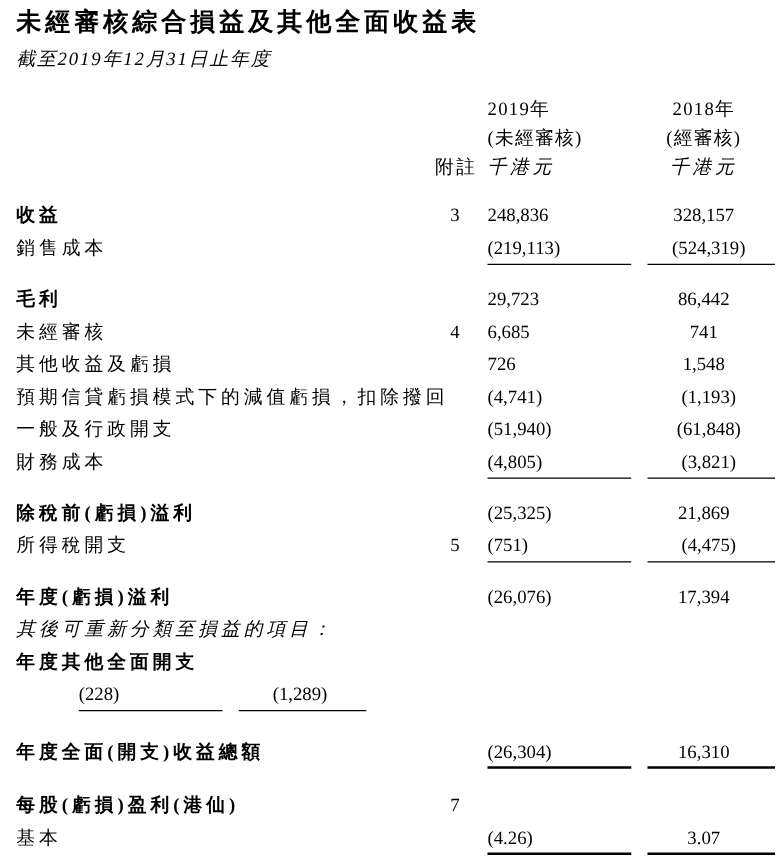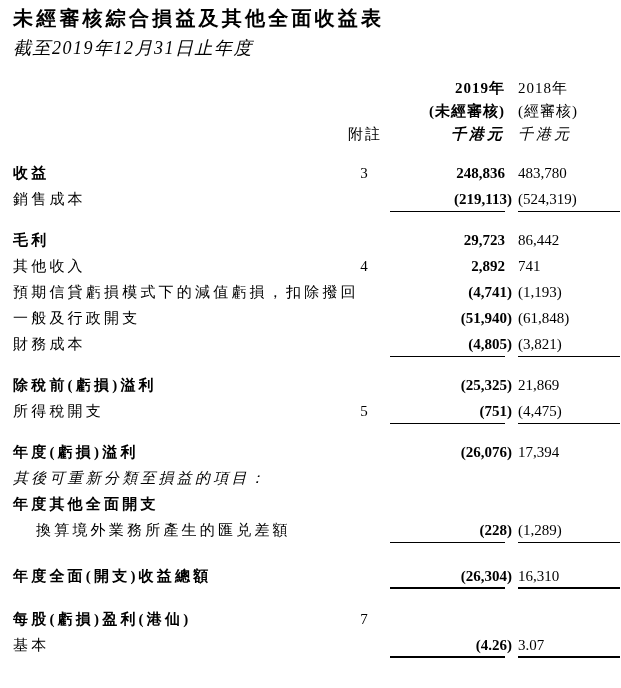--- a/index.html
+++ b/index.html
@@ -11,39 +11,39 @@
     color: #000;
   }
   .doc { padding: 8px 0 0 13px; }
 
   .title {
     font-size: 20px; font-weight: bold;
     letter-spacing: 3.2px; line-height: 20px;
     white-space: nowrap;
   }
   .subtitle {
-    font-size: 18px; font-style: italic;
+    font-size: 15px; font-style: italic;
     letter-spacing: 1.5px; line-height: 20px;
     margin-top: 10px; white-space: nowrap;
   }
 
   .hdr { margin-top: 19px; }
   .hrow { display: flex; }
   .hrow .c { height: 23px; line-height: 23px; }
 
   .row { display: flex; }
   .row .c { height: 26px; line-height: 26px; }
 
   .c { flex: none; font-size: 15px; box-sizing: border-box; }
   .label { width: 327px; white-space: nowrap; letter-spacing: 3.2px; overflow: visible; }
   .label.ind { padding-left: 23px; }
   .note { width: 50px; text-align: center; letter-spacing: 2px; }
-  .v2019 { width: 115px; text-align: right; font-weight: bold; letter-spacing: 0; white-space: nowrap; }
+  .v2019 { width: 115px; font-weight: normal; letter-spacing: 0; white-space: nowrap; }
   .gapcol { width: 13px; }
-  .v2018 { width: 102px; text-align: left; padding-right: 12px; letter-spacing: 0; white-space: nowrap; }
+  .v2018 { width: 102px; text-align: center; padding-right: 12px; letter-spacing: 0; white-space: nowrap; }
 
   .hy { letter-spacing: 1px; }
   .hunit { font-style: italic; letter-spacing: 3px; }
 
   .v2019 .paren { margin-right: -7px; }
   .v2018 .paren { margin-right: -8px; }
 
   .b { font-weight: bold; }
   .i { font-style: italic; }
 
@@ -84,43 +84,50 @@
       <div class="c v2018 hunit">千港元</div>
     </div>
   </div>
 
   <div id="rows">
       <div class="row">
         <div class="c label b">收益</div>
         <div class="c note">3</div>
         <div class="c v2019"><span>248,836</span></div>
         <div class="c gapcol"></div>
-        <div class="c v2018"><span>483,780</span></div>
+        <div class="c v2018"><span>328,157</span></div>
       </div>
       <div class="row">
         <div class="c label">銷售成本</div>
         <div class="c note"></div>
         <div class="c v2019 r-thin"><span class="paren">(219,113)</span></div>
         <div class="c gapcol"></div>
         <div class="c v2018 r-thin"><span class="paren">(524,319)</span></div>
       </div>
       <div class="spacer" style="height: 15px;"></div>
       <div class="row">
         <div class="c label b">毛利</div>
         <div class="c note"></div>
         <div class="c v2019"><span>29,723</span></div>
         <div class="c gapcol"></div>
         <div class="c v2018"><span>86,442</span></div>
       </div>
       <div class="row">
-        <div class="c label">其他收入</div>
+        <div class="c label">未經審核</div>
         <div class="c note">4</div>
-        <div class="c v2019"><span>2,892</span></div>
+        <div class="c v2019"><span>6,685</span></div>
         <div class="c gapcol"></div>
         <div class="c v2018"><span>741</span></div>
+      </div>
+      <div class="row">
+        <div class="c label">其他收益及虧損</div>
+        <div class="c note"></div>
+        <div class="c v2019"><span>726</span></div>
+        <div class="c gapcol"></div>
+        <div class="c v2018"><span>1,548</span></div>
       </div>
       <div class="row">
         <div class="c label">預期信貸虧損模式下的減值虧損，扣除撥回</div>
         <div class="c note"></div>
         <div class="c v2019"><span class="paren">(4,741)</span></div>
         <div class="c gapcol"></div>
         <div class="c v2018"><span class="paren">(1,193)</span></div>
       </div>
       <div class="row">
         <div class="c label">一般及行政開支</div>
@@ -167,21 +174,20 @@
         <div class="c v2018"></div>
       </div>
       <div class="row">
         <div class="c label b">年度其他全面開支</div>
         <div class="c note"></div>
         <div class="c v2019"></div>
         <div class="c gapcol"></div>
         <div class="c v2018"></div>
       </div>
       <div class="row">
-        <div class="c label ind">換算境外業務所產生的匯兑差額</div>
         <div class="c note"></div>
         <div class="c v2019 r-thin"><span class="paren">(228)</span></div>
         <div class="c gapcol"></div>
         <div class="c v2018 r-thin"><span class="paren">(1,289)</span></div>
       </div>
       <div class="spacer" style="height: 20px;"></div>
       <div class="row">
         <div class="c label b">年度全面(開支)收益總額</div>
         <div class="c note"></div>
         <div class="c v2019 r-thick"><span class="paren">(26,304)</span></div>

